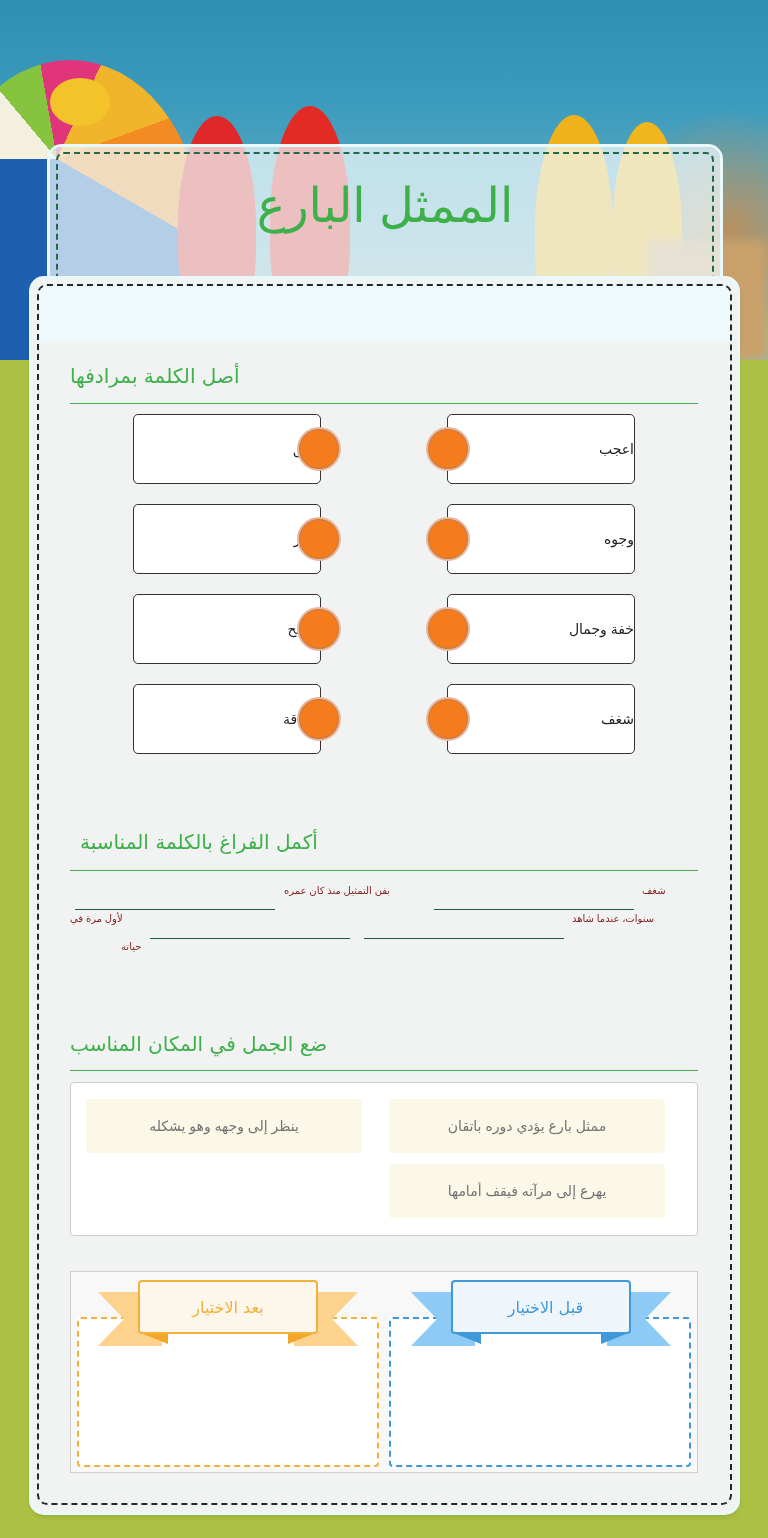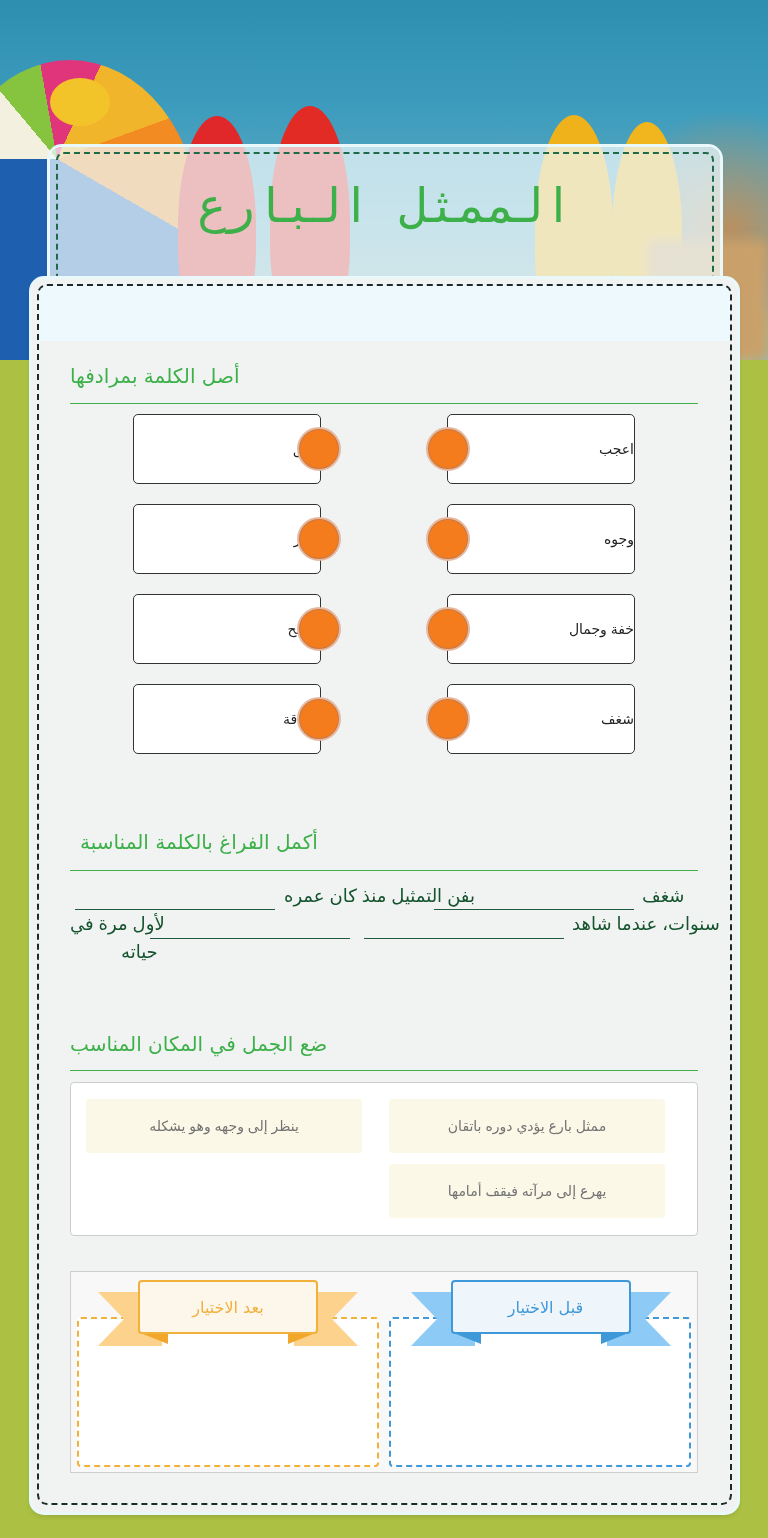--- a/index.html
+++ b/index.html
@@ -42,21 +42,21 @@
       box-shadow: 0 0 0 3px #e9f9fb;
     }
     .title-card .dash {
       position: absolute; left: 6px; top: 5px; right: 6px; bottom: -2px;
       border: 2px dashed #1f6a48; border-bottom: none;
       border-radius: 8px 8px 0 0;
     }
     .title-card h1 {
       position: absolute; left: 0; right: 0; top: 30px;
       text-align: center; direction: rtl;
-      font-family: Liberation Mono, monospace;
+      font-family: Liberation Sans, sans-serif;
       font-weight: normal; font-size: 48px; color: #3db04a;
       letter-spacing: 1px;
     }
 
     
     .main-card {
       position: absolute; left: 32px; top: 279px; width: 705px; height: 1233px;
       background: #f1f3f2;
       border-radius: 12px;
       box-shadow: 0 0 0 3px #e9f9fb, 0 3px 6px rgba(0,0,0,0.18);
@@ -82,21 +82,21 @@
       font-size: 14px; color: #222; display: flex; align-items: center; 
       direction: rtl;
     }
     .match-dot {
       position: absolute; width: 44px; height: 44px; border-radius: 50%;
       background: #f47c1c; border: 2px solid #e6b8a0; box-shadow: 0 0 0 1px #c47a4a inset;
       cursor: pointer;
     }
 
     
-    .blank-text { position: absolute; font-size: 18px; color: #14532d; direction: rtl; white-space: nowrap; }
+    .blank-text { position: absolute; font-size: 10px; color: #7f1d1d; direction: rtl; white-space: nowrap; }
     .blank-line { position: absolute; height: 1px; background: #1f5b3c; border: none; outline: none; }
 
     
     .bank {
       position: absolute; left: 70px; top: 1082px; width: 628px; height: 154px;
       background: #fff; border: 1px solid #ccc; border-radius: 4px;
     }
     .sentence {
       position: absolute; width: 276px; height: 54px; background: #fcf8e8; border-radius: 4px;
       display: flex; align-items: center; justify-content: center; direction: rtl;

